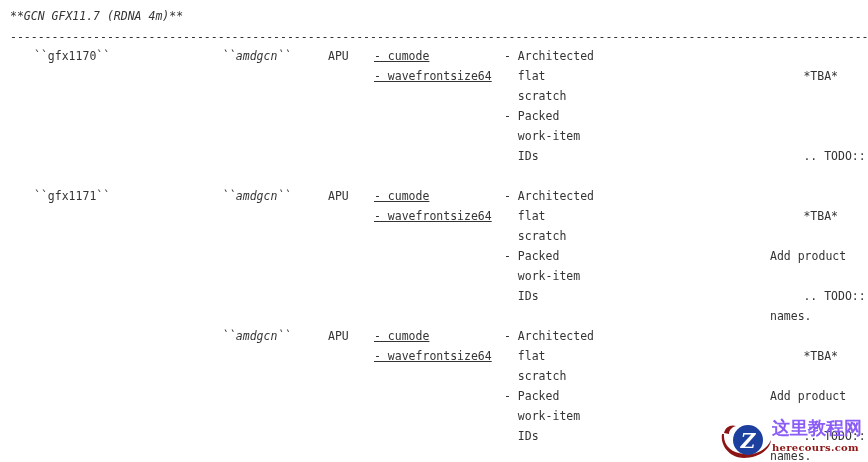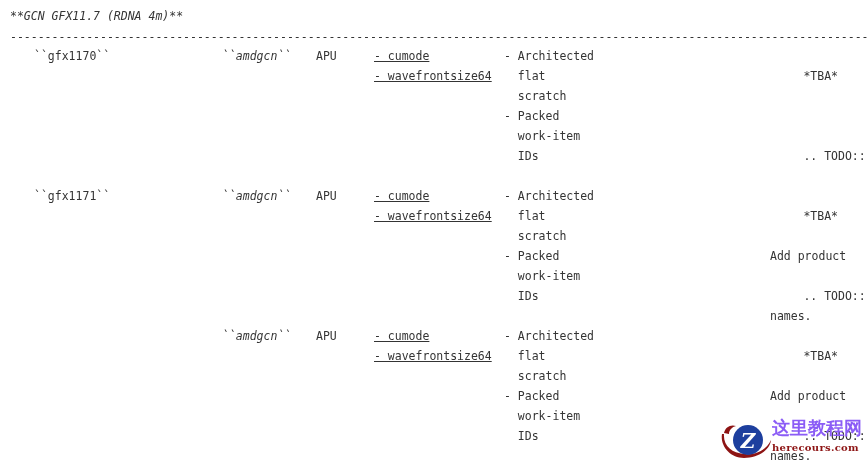--- a/index.html
+++ b/index.html
@@ -62,21 +62,21 @@
   .cell {
     position: absolute;
     top: 0;
     font-size: 11.5px;
     line-height: 20px;
     white-space: pre;
     color: #343434;
   }
   .c-target   { left: 10px;  width: 200px; }
   .c-triple   { left: 198px; width: 80px; font-style: italic;  }
-  .c-kind     { left: 292px; width: 40px;  }
+  .c-kind     { left: 304px; width: 40px;  }
   .c-features { left: 350px; width: 126px; text-decoration: underline; }
   .c-addr     { left: 480px; width: 210px; }
   .c-products { left: 724px; width: 168px; }
 
   .c-products .ind { display: block; padding-left: 22px; }
   .c-products .blank { display: block; height: 20px; }
 
   
   .watermark {
     position: absolute;

